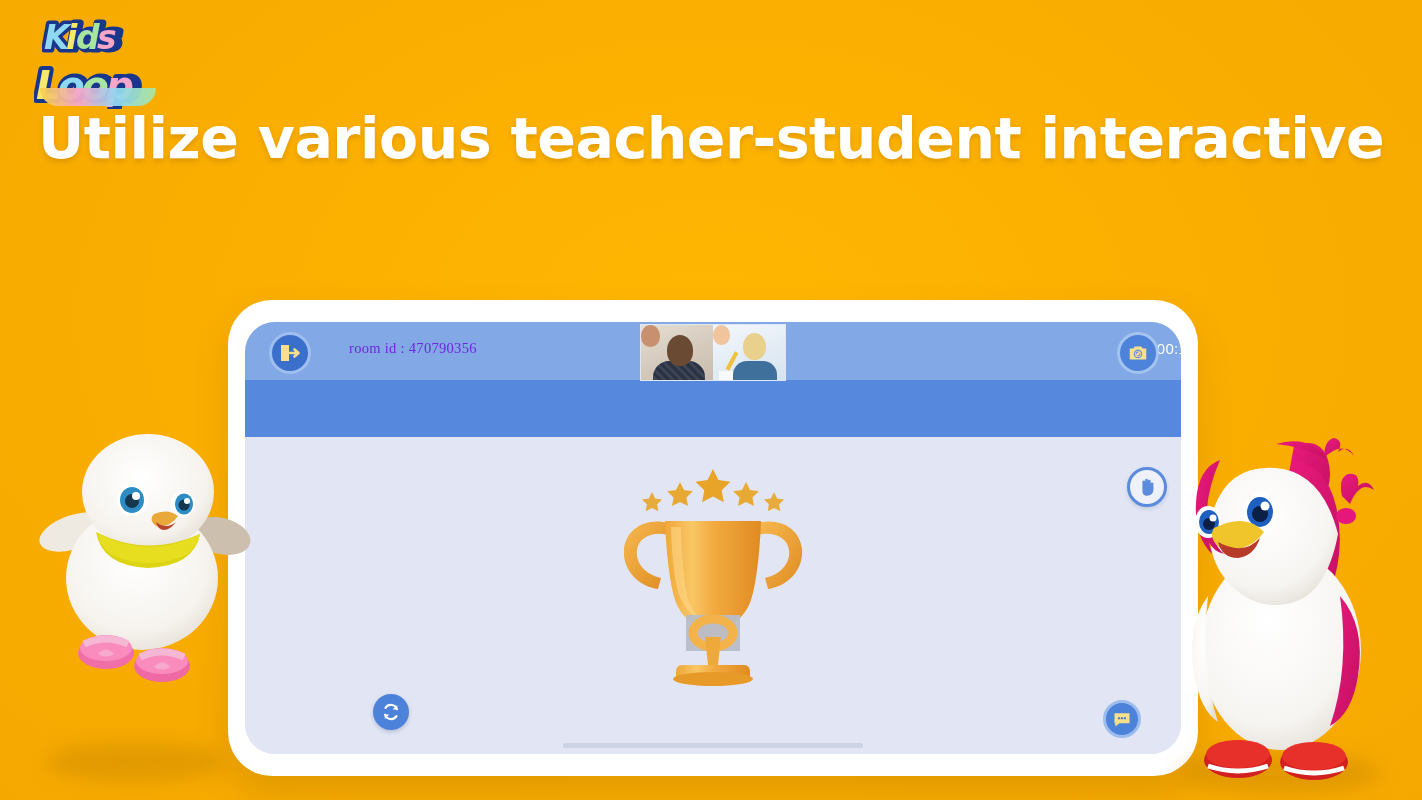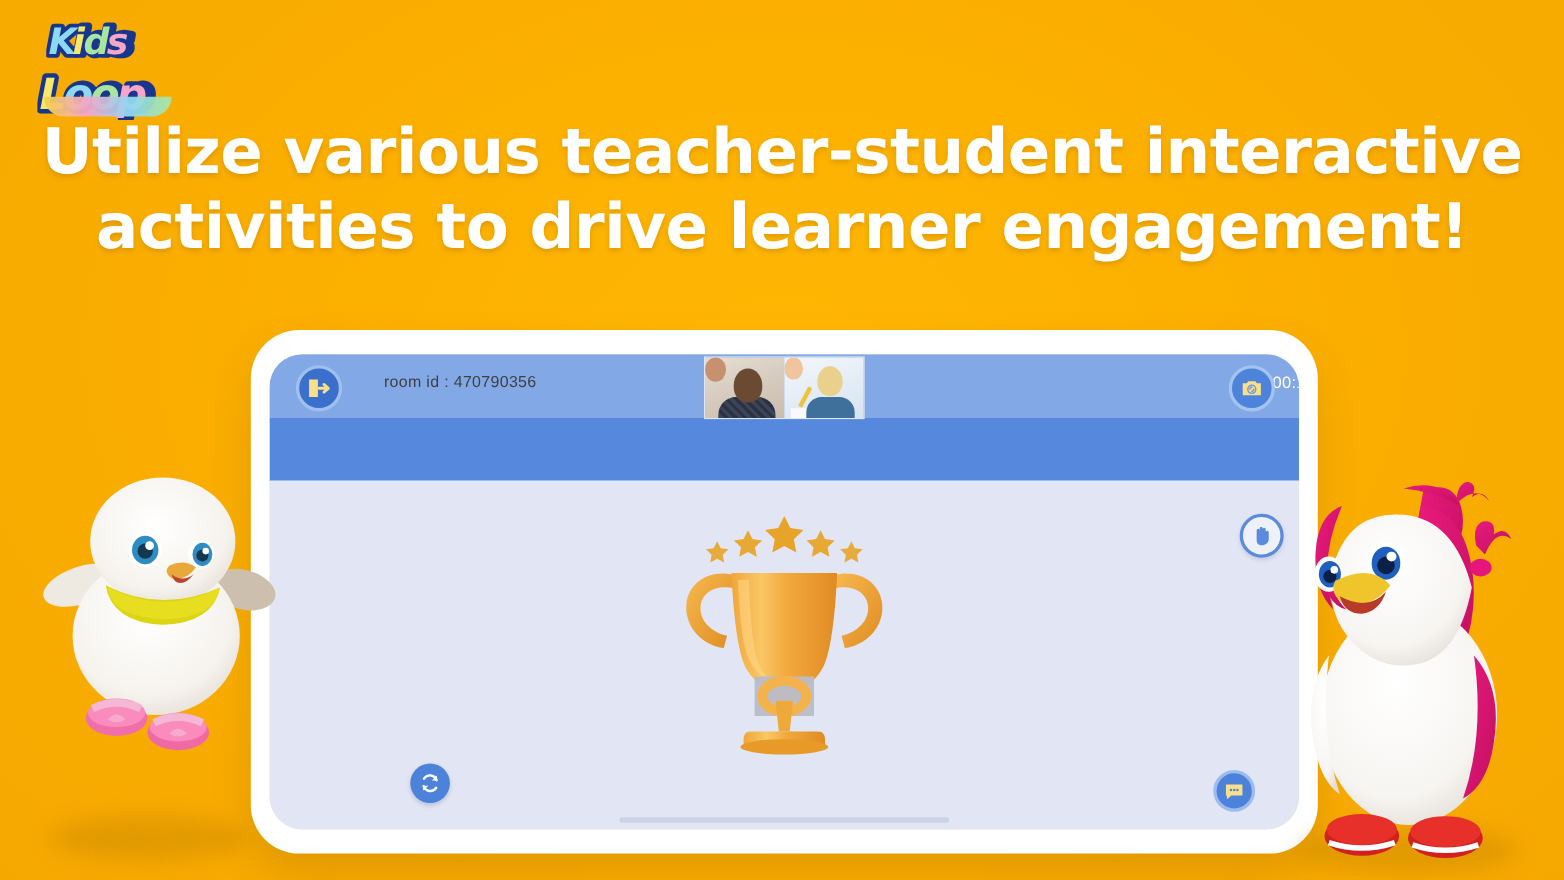--- a/index.html
+++ b/index.html
@@ -46,21 +46,21 @@
   
   #toolbar-top { position: absolute; left: 0; top: 0; width: 100%; height: 58px;
     background: #82a8e6; }
   #toolbar-bottom { position: absolute; left: 0; top: 58px; width: 100%; height: 57px;
     background: #5689dd; }
   #btn-exit { position: absolute; left: 24px; top: 10px; width: 42px; height: 42px;
     border-radius: 50%; background: #3a6fcc; border: 3px solid #9fc0ef;
     display: flex; align-items: center; justify-content: center; }
   #btn-exit svg { width: 24px; height: 24px; }
   #room-id { position: absolute; left: 104px; top: 18px; font-size: 14.5px;
-    color: #404040; letter-spacing: .3px; }
+    color: #6d28d9; letter-spacing: .3px; font-family: Liberation Serif, serif; }
   #timer { position: absolute; left: 890px; top: 18px; font-size: 15px; color: #ffffff;
     letter-spacing: .3px; }
   #btn-camera { position: absolute; right: 22px; top: 10px; width: 42px; height: 42px;
     border-radius: 50%; background: #4e83db; border: 3px solid #a4c4f0;
     display: flex; align-items: center; justify-content: center; }
   #btn-camera svg { width: 22px; height: 22px; }
 
   
   #videos { position: absolute; left: 50%; transform: translateX(-50%); top: 2px;
     width: 146px; height: 57px; display: flex; border: 1px solid #dfe6f6; }
@@ -153,21 +153,20 @@
         <text x="24" y="36" font-family="DejaVu Sans, sans-serif" font-size="39" font-weight="bold" font-style="italic" fill="#8fd8f2">o</text>
         <text x="48" y="36" font-family="DejaVu Sans, sans-serif" font-size="39" font-weight="bold" font-style="italic" fill="#a8e6a0">o</text>
         <text x="72" y="36" font-family="DejaVu Sans, sans-serif" font-size="39" font-weight="bold" font-style="italic" fill="#f5a6c9">p</text>
       </svg>
     </div>
     <div class="logo-arc"></div>
   </div>
 
   <div id="headline">
     <span class="l1">Utilize various teacher-student interactive</span>
-    <span class="l2">activities to drive learner engagement!</span>
   </div>
 
   <div id="tablet">
     <div id="tablet-cam"></div>
 
     <div id="screen">
 
       <div id="toolbar-top"></div>
       <div id="toolbar-bottom"></div>
 

